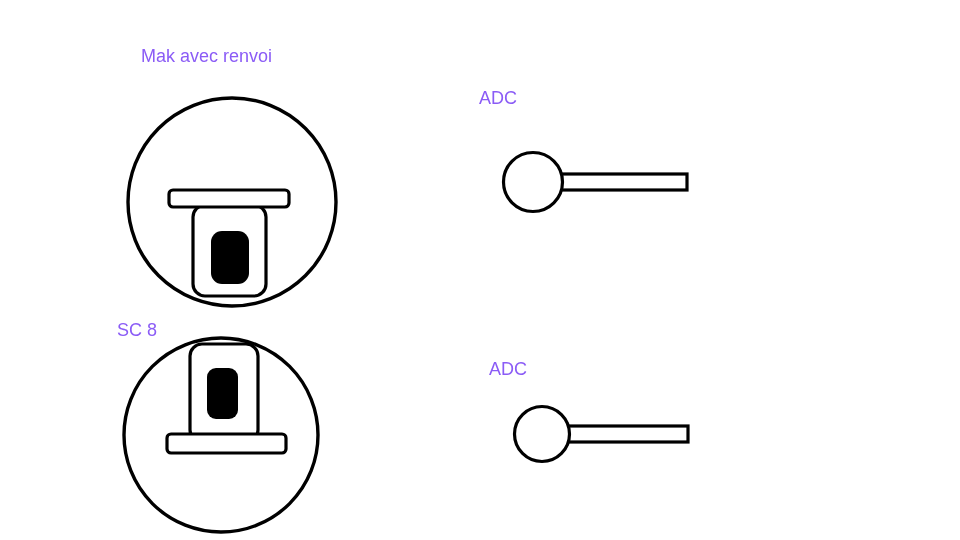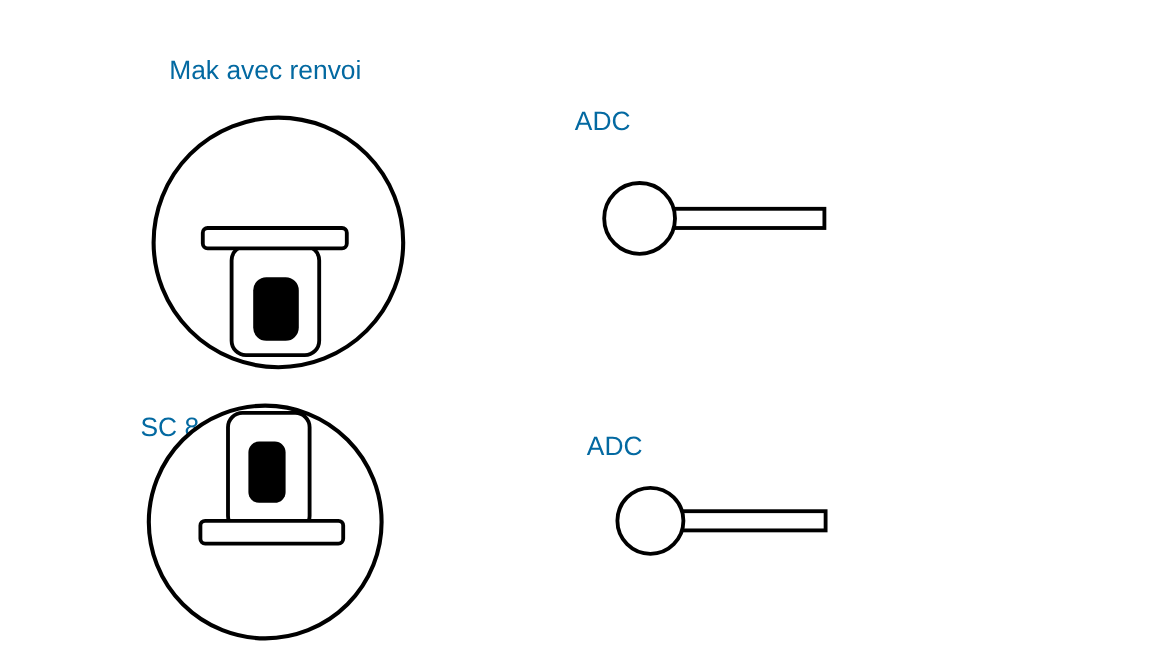--- a/index.html
+++ b/index.html
@@ -14,32 +14,32 @@
     font-family: "Liberation Sans", sans-serif;
   }
   .canvas {
     position: relative;
     width: 960px;
     height: 540px;
     background: #ffffff;
   }
   .label {
     position: absolute;
-    color: #0369a1;
-    font-size: 22px;
+    color: #8b5cf6;
+    font-size: 18px;
     line-height: 1.1;
     white-space: nowrap;
   }
   .fig {
     position: absolute;
     overflow: visible;
   }
   #label-mak        { left: 141px; top: 47px; }
   #label-adc-top    { left: 479px; top: 89px; }
-  #label-sc8        { left: 117px; top: 321px; margin-top: 23px; }
+  #label-sc8        { left: 117px; top: 321px; }
   #label-adc-bottom { left: 489px; top: 360px; }
 
   #fig-mak        { left: 123px; top: 94px; }
   #fig-adc-top    { left: 500px; top: 148px; }
   #fig-sc8        { left: 121px; top: 335px; }
   #fig-adc-bottom { left: 512px; top: 403px; }
 </style>
 </head>
 <body>
 

